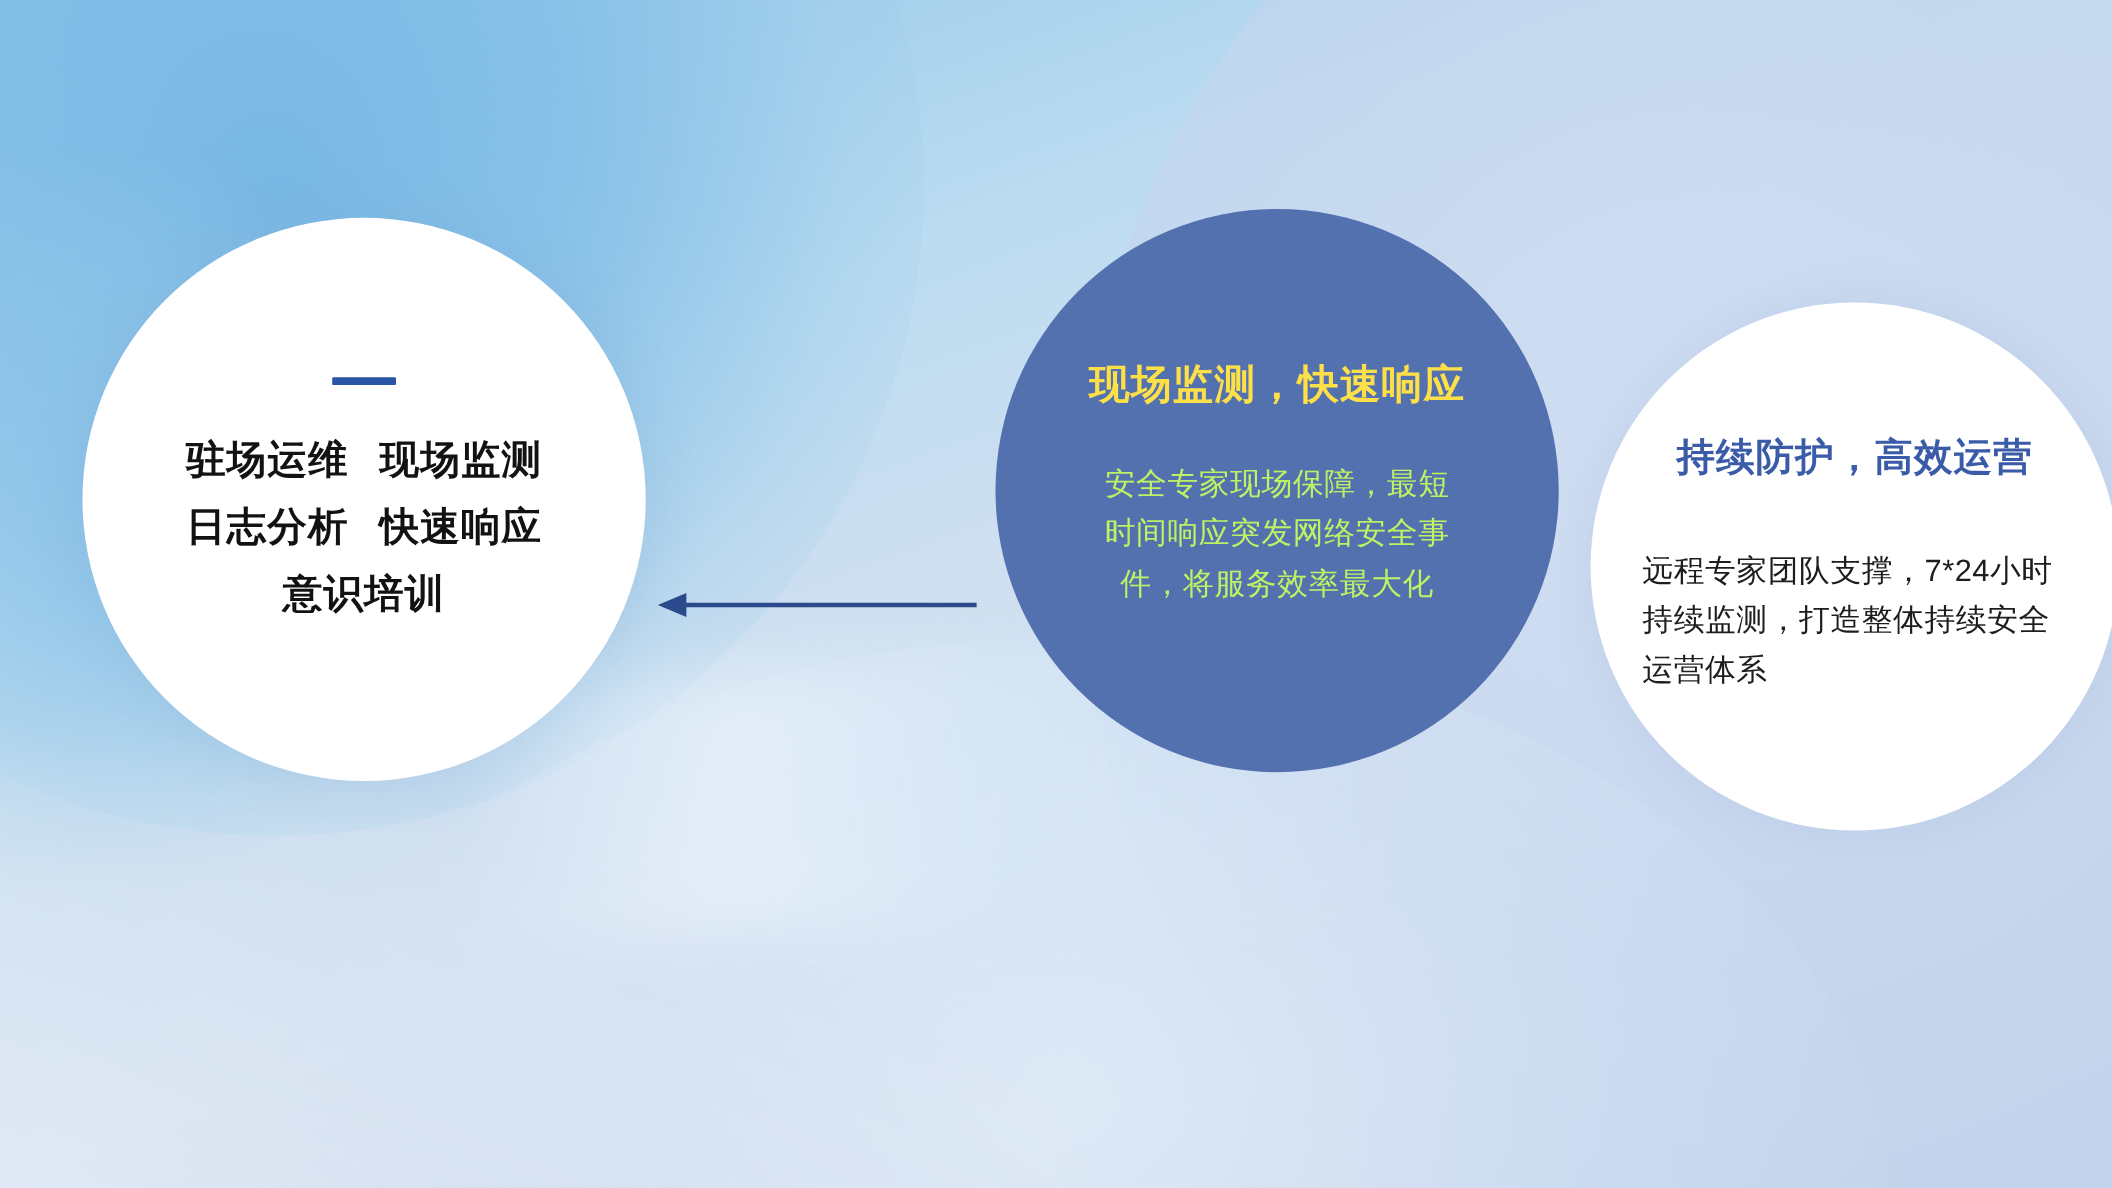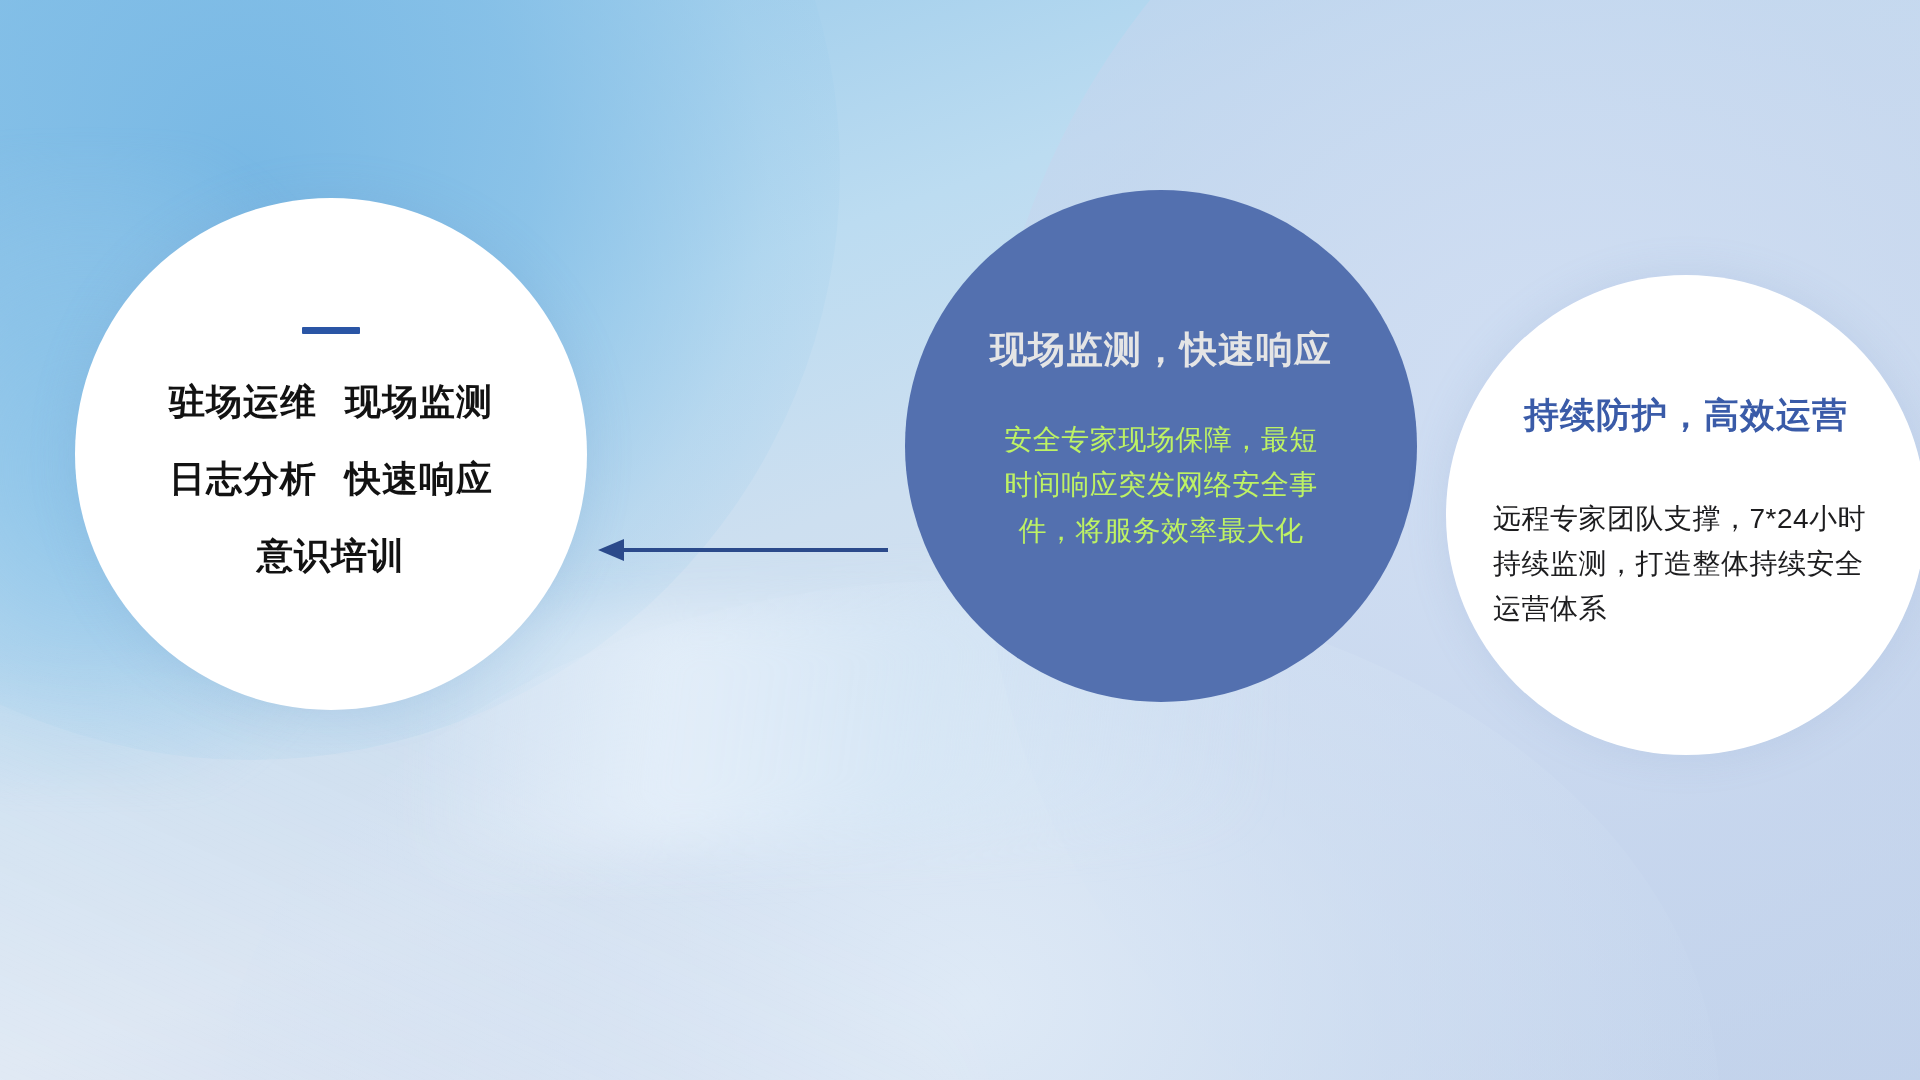--- a/index.html
+++ b/index.html
@@ -104,42 +104,42 @@
   }
   .left-dash {
     width:58px; height:7px;
     background:#2a55a5;
     border-radius:1px;
     margin-bottom:44px;
   }
   .left-lines {
     display:flex; flex-direction:column;
     align-items:center;
-    gap:28px;
+    gap:12px;
   }
   .left-row {
     display:flex;
     gap:28px;
     font-size:36px;
     font-weight:bold;
     color:#121212;
     letter-spacing:1px;
     white-space:nowrap;
   }
   .left-row.single { justify-content:center;font-family:Liberation Serif, serif; }
 
   #circle-mid {
     left:905px; top:190px; width:512px; height:512px;
     background:#5370af;
     z-index:2;
   }
   .mid-title {
     font-size:37px;
     font-weight:bold;
-    color:#e5e5e5;
+    color:#fde047;
     letter-spacing:1px;
     white-space:nowrap;
     margin-bottom:42px;
     margin-top:-14px;
   }
   .mid-body {
     font-size:28px;
     color:#bef264;
     line-height:1.62;
     text-align:center;

